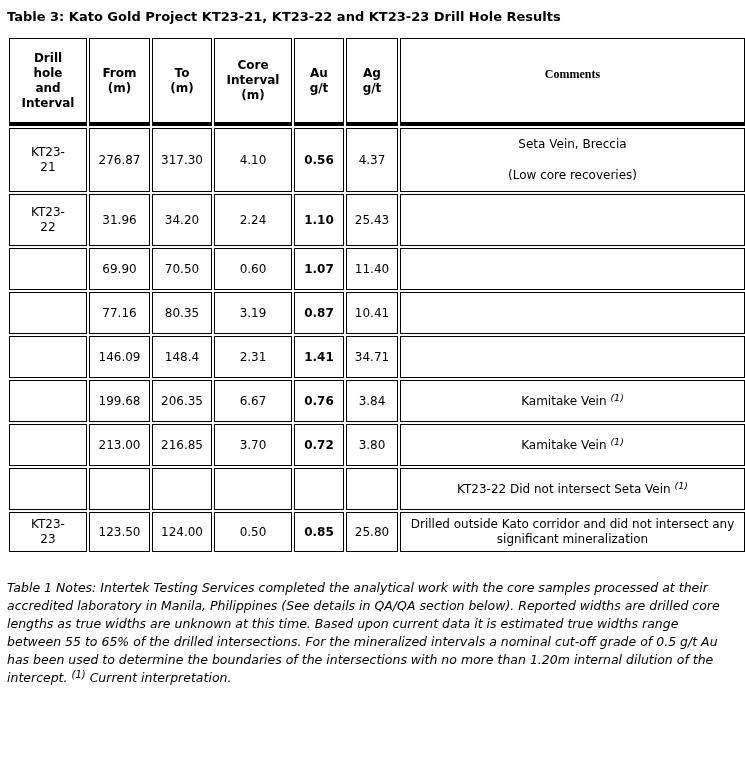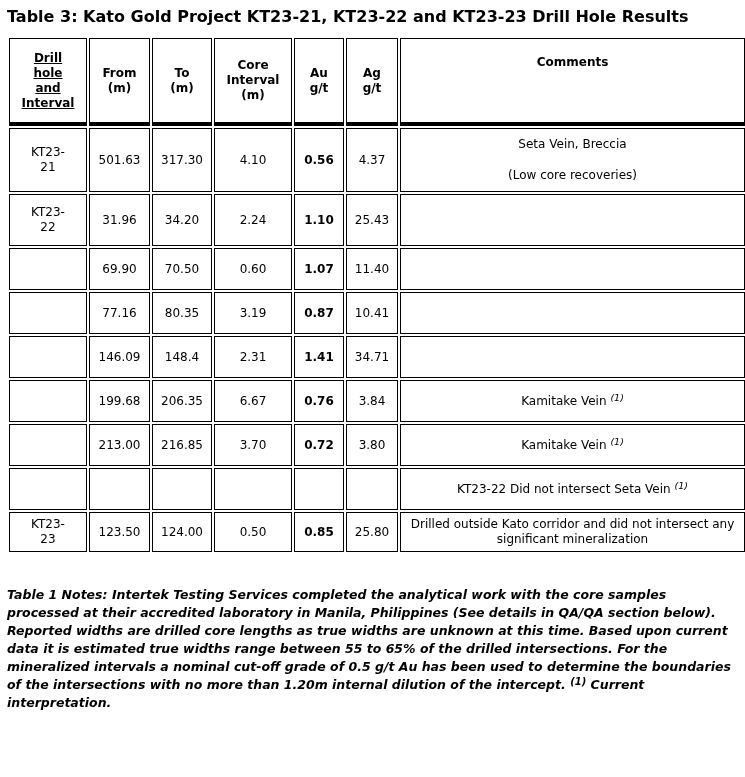--- a/index.html
+++ b/index.html
@@ -10,21 +10,21 @@
     color: #000000;
     font-family: "DejaVu Sans", "Liberation Sans", sans-serif;
   }
   body {
     width: 745px;
     height: 777px;
     padding: 8px 7px 0 7px;
     overflow: hidden;
   }
   .title {
-    font-size: 16px;
+    font-size: 13px;
     font-weight: bold;
     margin: 0 0 10px 0;
     line-height: 18px;
   }
   table.results {
     border-collapse: separate;
     border-spacing: 2px;
     table-layout: fixed;
     width: 724px;
     background: #ffffff;
@@ -38,27 +38,27 @@
     background: #ffffff;
     overflow: hidden;
   }
   th {
     font-weight: bold;
     height: 88px;
     line-height: 15px;
     border-bottom: 4px solid #000000;
   }
   .hspan { display: inline-block; }
-  th.col1 .hspan { max-width: 53px; text-decoration: underline; }
+  th.col1 .hspan { max-width: 53px; }
   th.col2 .hspan { max-width: 36px; }
   th.col3 .hspan { max-width: 26px; }
   th.col4 .hspan { max-width: 62px; }
   th.col5 .hspan { max-width: 26px; }
   th.col6 .hspan { max-width: 26px; }
-  th.col7 { vertical-align: top; padding-top: 16px; }
+  th.col7 { vertical-align: top; padding-top: 28px; font-family: Liberation Serif, serif; }
   td { line-height: 15px; }
   td.cell-hole { font-weight: normal; margin-top: 36px; }
   td.cell-hole .hole-inner { display: inline-block; max-width: 46px; }
   td.cell-au { font-weight: bold; }
   .comment-line { line-height: 15px; }
   .comment-line.gap { margin-top: 16px; }
   sup.fnref {
     font-style: italic;
     font-size: 9.5px;
     vertical-align: baseline;
@@ -71,27 +71,26 @@
   tbody tr:nth-child(3) td,
   tbody tr:nth-child(4) td,
   tbody tr:nth-child(5) td,
   tbody tr:nth-child(6) td,
   tbody tr:nth-child(7) td,
   tbody tr:nth-child(8) td { height: 42px; }
   tbody tr:nth-child(9) td { height: 40px; }
   tbody tr:nth-child(10) td { height: 56px; }
   tbody tr:nth-child(10) .comment-line span { display: inline-block; max-width: 312px; margin-top: 36px; }
   .notes {
-    margin: 32px 0 0 0;
+    margin: 25px 0 0 0;
     width: 728px;
     font-style: italic;
     font-size: 12.5px;
     line-height: 18px;
     text-align: left;
-    font-weight: bold;
   }
   .notes sup.fnref { font-size: 10px; }
 </style>
 </head>
 <body>
 
 <p class="title">Table 3: Kato Gold Project KT23-21, KT23-22 and KT23-23 Drill Hole Results</p>
 
 <table class="results">
   <colgroup>
@@ -110,21 +109,21 @@
         <th class="col3"><span class="hspan">To (m)</span></th>
         <th class="col4"><span class="hspan">Core Interval (m)</span></th>
         <th class="col5"><span class="hspan">Au g/t</span></th>
         <th class="col6"><span class="hspan">Ag g/t</span></th>
         <th class="col7"><span class="hspan">Comments</span></th>
       </tr>
   </thead>
   <tbody id="table-body">
       <tr>
         <td class="cell-hole"><span class="hole-inner">KT23-21</span></td>
-        <td class="cell-from"><span>501.63</span></td>
+        <td class="cell-from"><span>276.87</span></td>
         <td class="cell-to"><span>317.30</span></td>
         <td class="cell-interval"><span>4.10</span></td>
         <td class="cell-au"><span>0.56</span></td>
         <td class="cell-ag"><span>4.37</span></td>
         <td class="cell-comment">
           <div class="comment-line"><span>Seta Vein, Breccia</span></div>
           <div class="comment-line gap"><span>(Low core recoveries)</span></div>
         </td>
       </tr>
       <tr>

